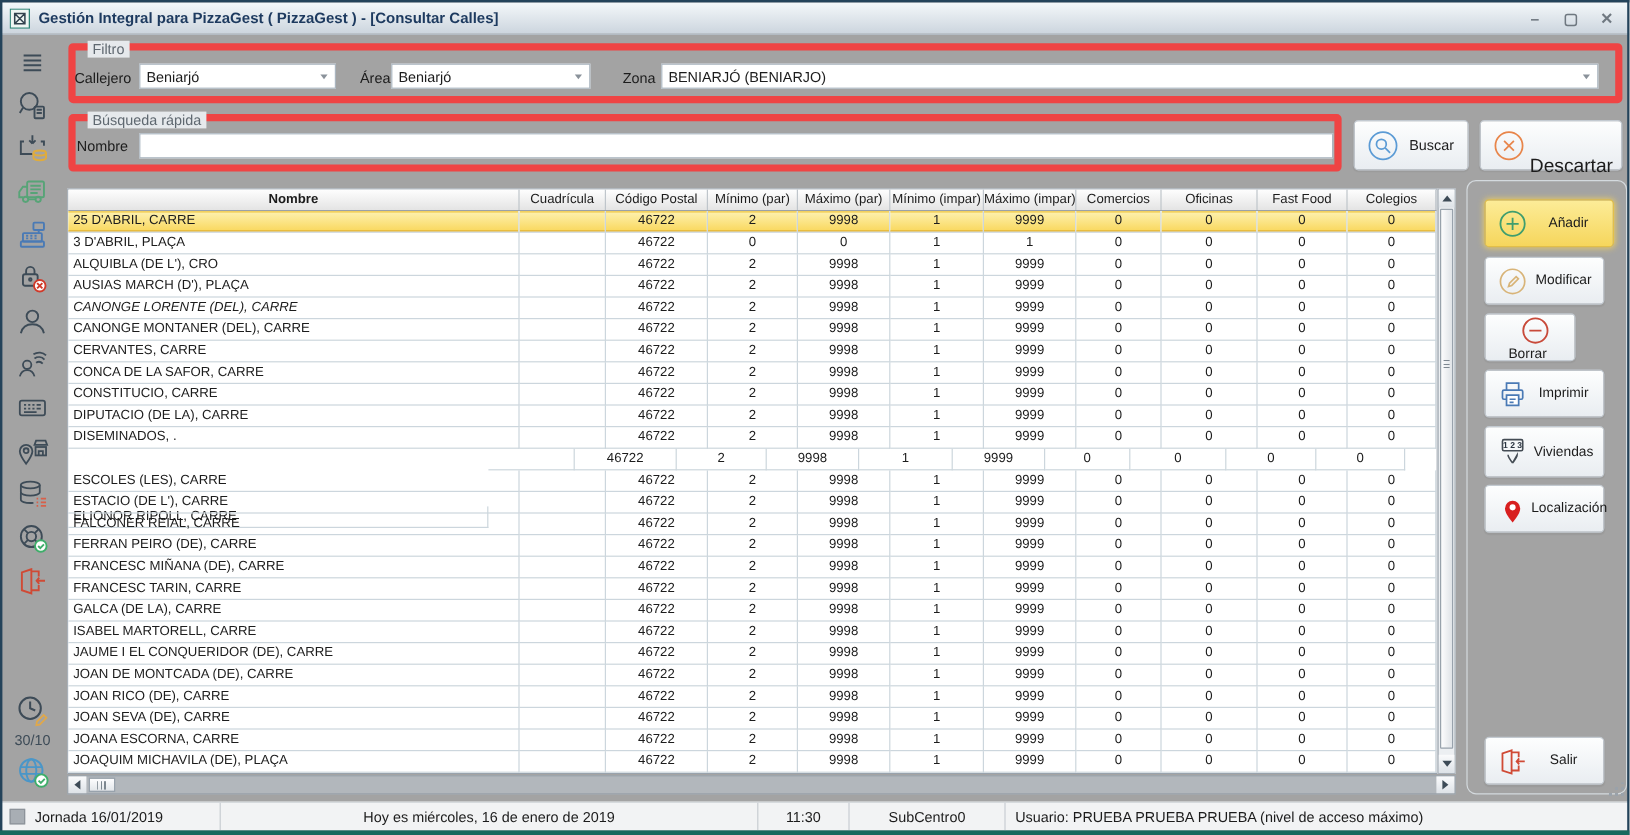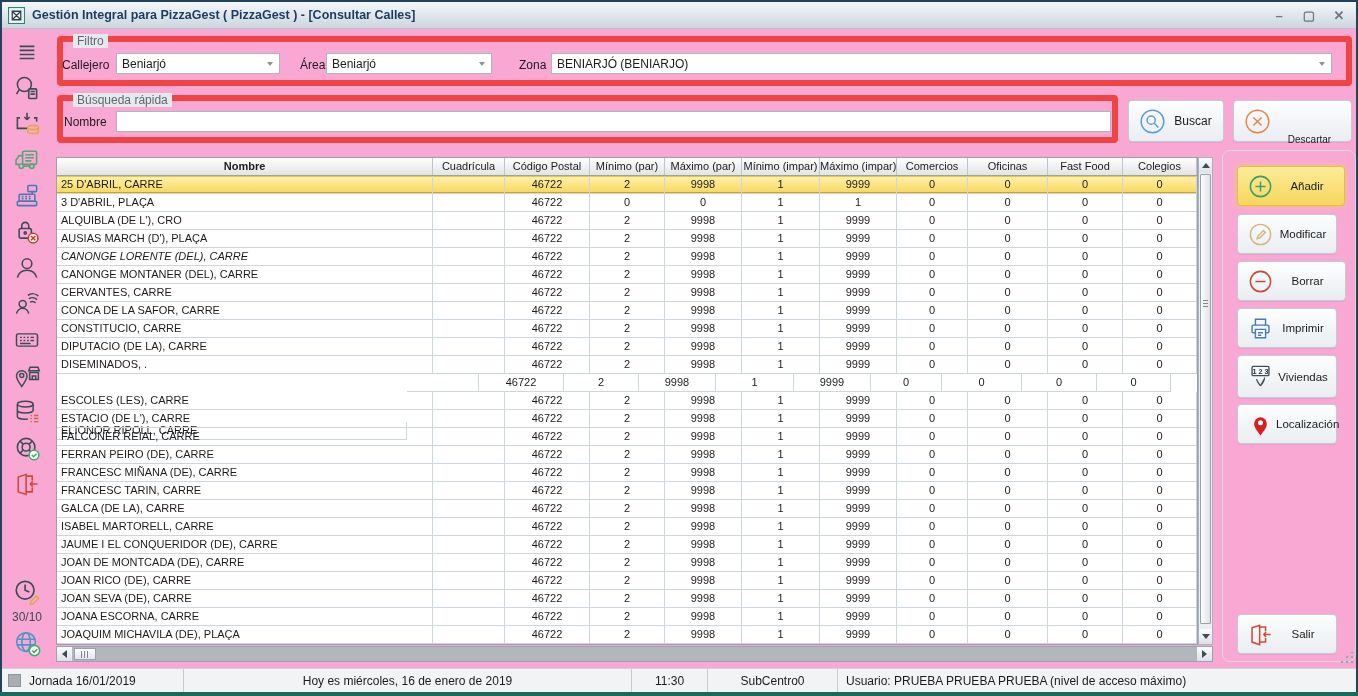--- a/index.html
+++ b/index.html
@@ -1,17 +1,17 @@
 <!DOCTYPE html>
 <html><head>
 <meta charset="utf-8">
 <style>
   * { margin:0; padding:0; box-sizing:border-box; }
   html,body { width:1358px; height:696px; background:#e6e9ec; font-family:"Liberation Sans", sans-serif; color:#1c1c1c; overflow:hidden; }
-  .window { position:relative; width:1358px; height:696px; background:#f9a8d4; }
+  .window { position:relative; width:1358px; height:696px; background:#a3a3a3; }
   .edge-top { position:absolute; left:0; top:0; width:100%; height:2px; background:#24435a; z-index:50;}
   .edge-left { position:absolute; left:0; top:0; width:2px; height:100%; background:#24435a; z-index:50;}
   .edge-right { position:absolute; right:0; top:0; width:2px; height:100%; background:#24435a; z-index:50;}
   .edge-bottom { position:absolute; left:0; top:692px; width:100%; height:4px; background:#19695e; z-index:50;}
 
   
   .titlebar { position:absolute; left:0; top:2px; width:1358px; height:27px; background:linear-gradient(#f4f8fa,#ccd5de); border-bottom:1px solid #b7c1cb; display:flex; align-items:center; }
   .titlebar .app-icon { margin-left:8px; width:17px; height:17px; }
   .titlebar .title { margin-left:7px; font-size:12.5px; font-weight:bold; color:#1d3a5f; }
   .win-controls { position:absolute; right:10px; top:0; height:27px; display:flex; align-items:center; gap:12px; }
@@ -316,21 +316,21 @@
       </span>
     <span class="lbl" style="font-size:12px;">Buscar</span>
   </div>
   <div class="btn" style="left:1233px; top:100px; width:119px; height:42px;">
     <span class="icon">
         <svg viewBox="0 0 32 32" width="29" height="29" fill="none" stroke="#e8854a" stroke-width="1.6">
           <circle cx="16" cy="16" r="12.5"></circle>
           <path d="M11.5 11.5l9 9M20.5 11.5l-9 9"></path>
         </svg>
       </span>
-    <span class="lbl" style="font-size:10px;margin-top:36px;">Descartar</span>
+    <span class="lbl" style="font-size:16px;margin-top:36px;">Descartar</span>
   </div>
 
   <div class="table-wrap">
     <div class="thead">
         <div class="hcell bold" style="width: 376px;">Nombre</div>
         <div class="hcell" style="width: 72px;">Cuadrícula</div>
         <div class="hcell" style="width: 85px;">Código Postal</div>
         <div class="hcell" style="width: 75px;">Mínimo (par)</div>
         <div class="hcell" style="width: 77px;">Máximo (par)</div>
         <div class="hcell" style="width: 78px;">Mínimo (impar)</div>
@@ -715,21 +715,21 @@
   </div>
   <div class="btn" style="left:1237px; top:214px; width:100px; height:40px;">
     <span class="icon">
         <svg viewBox="0 0 32 32" width="27" height="27" fill="none" stroke="#d8b478" stroke-width="1.7">
           <circle cx="16" cy="16" r="12"></circle>
           <path d="M12 21l1-3.2 6.5-6.5 2.2 2.2-6.5 6.5L12 21z"></path>
         </svg>
       </span>
     <span class="lbl">Modificar</span>
   </div>
-  <div class="btn" style="left:1237px; top:261px; width:109px; height:40px;">
+  <div class="btn" style="left:1237px; top:261px; width:76px; height:40px;flex-direction:column;">
     <span class="icon">
         <svg viewBox="0 0 32 32" width="27" height="27" fill="none" stroke="#c84a3a" stroke-width="1.8">
           <circle cx="16" cy="16" r="12"></circle>
           <path d="M10 16h12"></path>
         </svg>
       </span>
     <span class="lbl">Borrar</span>
   </div>
   <div class="btn" style="left:1237px; top:308px; width:100px; height:40px;">
     <span class="icon">

